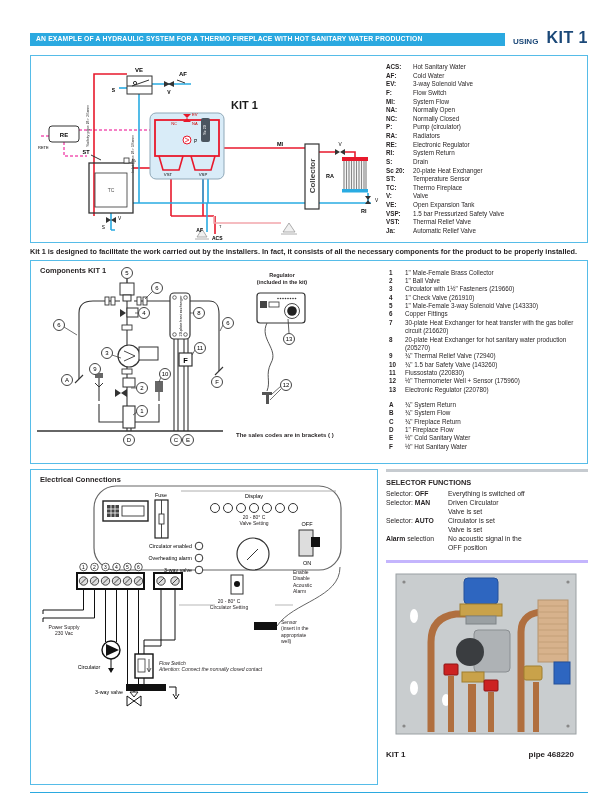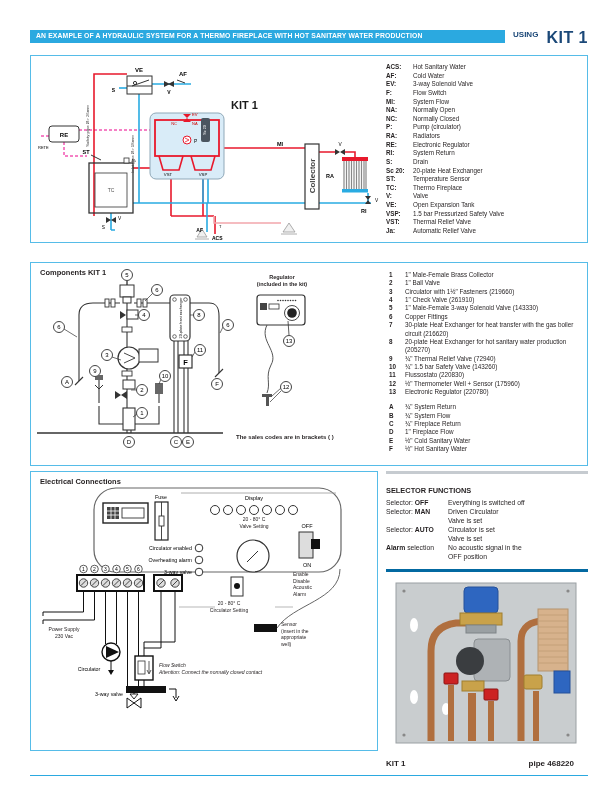--- a/index.html
+++ b/index.html
@@ -1,49 +1,49 @@
 <!DOCTYPE html>
 <html><head>
 <meta charset="utf-8">
 <style>
   html,body{margin:0;padding:0;background:#fff}
   body{width:600px;height:800px;font-family:"Liberation Sans",sans-serif;color:#231f20}
   .page{position:relative;width:600px;height:800px;box-sizing:border-box;padding:30px 12px 0 30px;overflow:hidden}
   .content{width:558px}
   
-  .header{display:flex;align-items:flex-start;gap:8px;height:16px}
+  .header{display:flex;align-items:flex-end;gap:8px;height:16px}
   .header-bar{flex:1;background:#2BA9E0;color:#fff;font-size:6.8px;font-weight:bold;letter-spacing:.15px;padding:3px 6px;line-height:1}
   .using{font-size:8px;font-weight:bold;color:#1B4878}
   .kit-big{font-size:16px;font-weight:600;color:#1B4878;letter-spacing:.5px;line-height:1}
   .box{border:1px solid #56BCE8;box-sizing:border-box}
   
   .section1{margin-top:9px;height:188px;display:flex}
   .diag1{width:355px;flex:none}
   .legend{flex:1;padding:7px 2px 0 0;font-size:6.3px;line-height:1.37}
   .legend-row{display:flex}
   .legend .abbr{width:27px;font-weight:bold;flex:none}
   
   .intro{margin-top:4px;font-size:7.3px;font-weight:bold;line-height:1.32}
   .nb{color:#E8415A}
   
-  .section2{margin-top:19px;height:204px;display:flex}
+  .section2{margin-top:3px;height:204px;display:flex}
   .comp-left{width:358px;flex:none;position:relative}
   .sec-title{position:absolute;left:9px;top:5px;font-size:7.5px;font-weight:bold;z-index:2}
   .comp-note{position:absolute;left:205px;top:171px;font-size:6px;font-weight:bold}
   .reg-label{position:absolute;left:220px;top:11px;width:62px;text-align:center;font-size:5.5px;font-weight:bold;white-space:pre-line;line-height:1.3}
   .parts{flex:1;padding:8px 3px 0 0;font-size:6.3px;line-height:1.33}
   .item-row,.letter-row{display:grid;grid-template-columns:16px 1fr}
   .item-num,.letter{font-weight:bold}
   .letters{margin-top:7px}
   
   .bottom-row{display:flex;margin-top:5px;gap:8px}
-  .section3{width:348px;height:280px;flex:none;position:relative}
+  .section3{width:348px;height:316px;flex:none;position:relative}
   .ov{position:absolute;font-size:5px;line-height:1.3;white-space:pre-line}
   .right-col{flex:1}
-  .selector{border-top:3px solid #C6CBD0;border-bottom:3px solid #0369a1;padding:12px 0 7px;font-size:6.8px;line-height:1.32}
+  .selector{border-top:3px solid #C6CBD0;border-bottom:3px solid #c4b5fd;padding:6px 0 7px;font-size:6.8px;line-height:1.32}
   .sel-title{font-size:7.4px;font-weight:bold;margin-bottom:3px}
   .sel-row{display:grid;grid-template-columns:62px 1fr}
   .sel-desc{white-space:pre-line}
   .photo{margin-top:9px}
   .photo-caption{display:flex;justify-content:space-between;font-size:8px;font-weight:bold;margin-top:8px;padding-right:14px}
   .page-rule{border-top:1px solid #2BA9E0;margin-top:7px;width:558px}
   svg text{font-family:"Liberation Sans",sans-serif}
 </style>
 </head>
 <body>
@@ -266,20 +266,21 @@
             <span>Thermal Relief Valve</span>
           </div>
       <div class="legend-row">
             <span class="abbr">Ja:</span>
             <span>Automatic Relief Valve</span>
           </div>
     </div>
   </div>
 
   <div class="intro">
+    <div>Kit 1 is designed to facilitate the work carried out by the installers. In fact, it consists of all the necessary components for the product to be properly installed.</div>
   </div>
 
   <div class="box section2">
     <div class="comp-left">
       <div class="sec-title">Components KIT 1</div>
       <div class="reg-label">Regulator
 (included in the kit)</div>
       <div class="comp-note">The sales codes are in brackets ( )</div>
       <svg width="358" height="202" viewBox="0 0 358 202" style="position:absolute;left:0;top:0">
         <g stroke="#333" fill="none" stroke-width="1.1">

